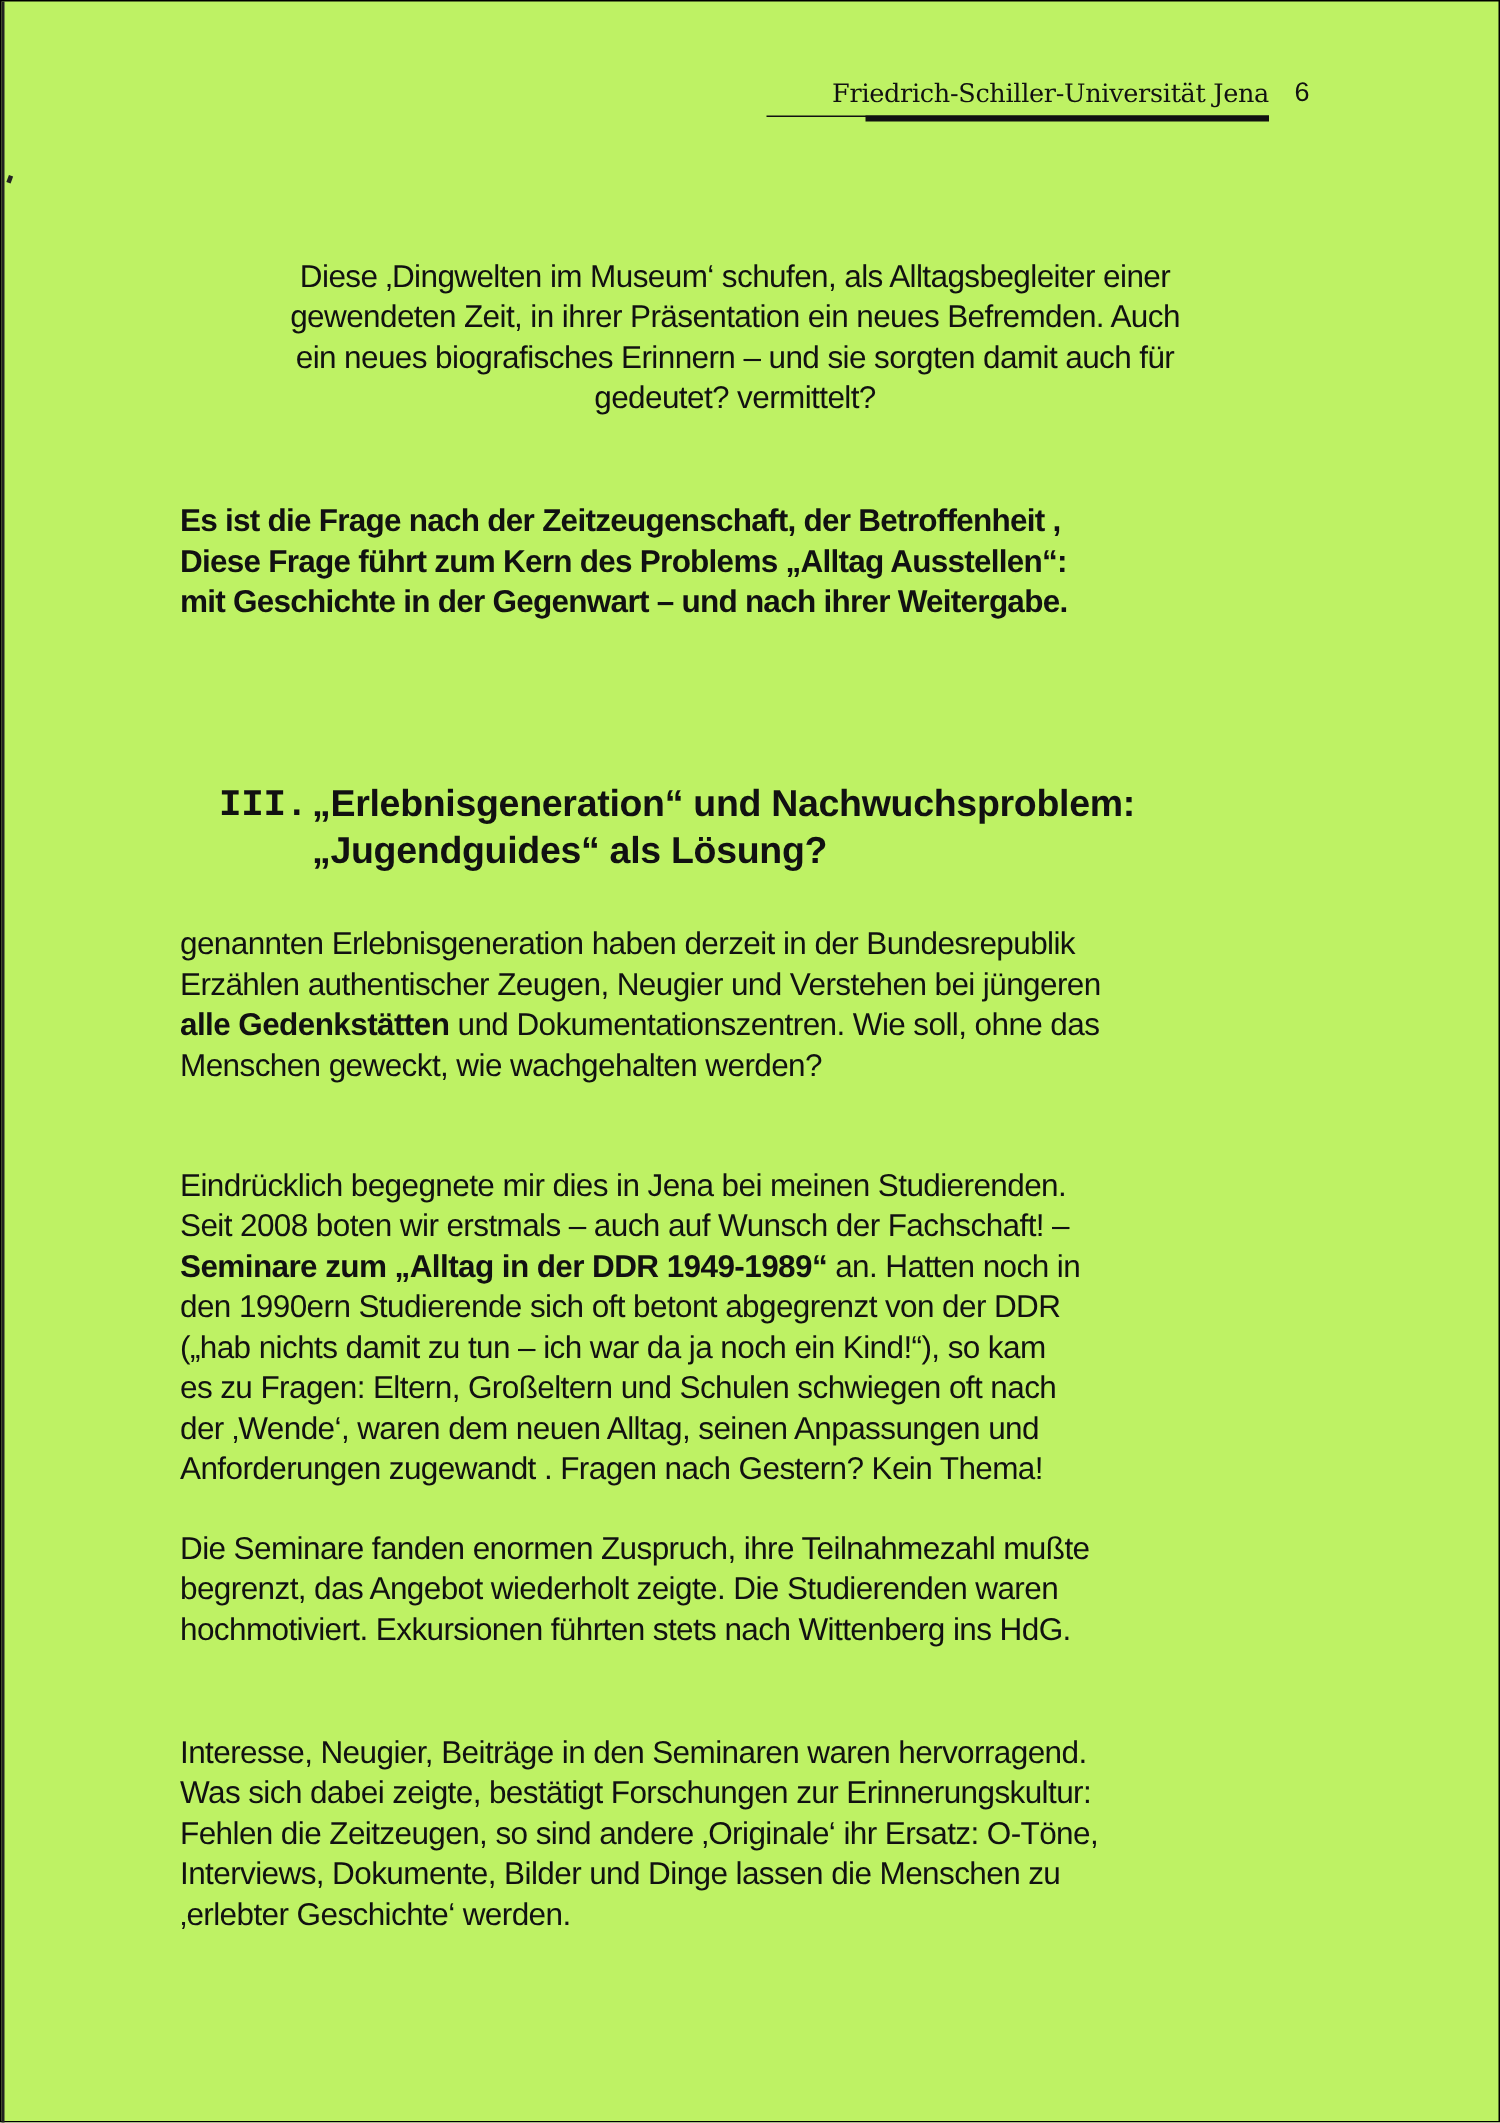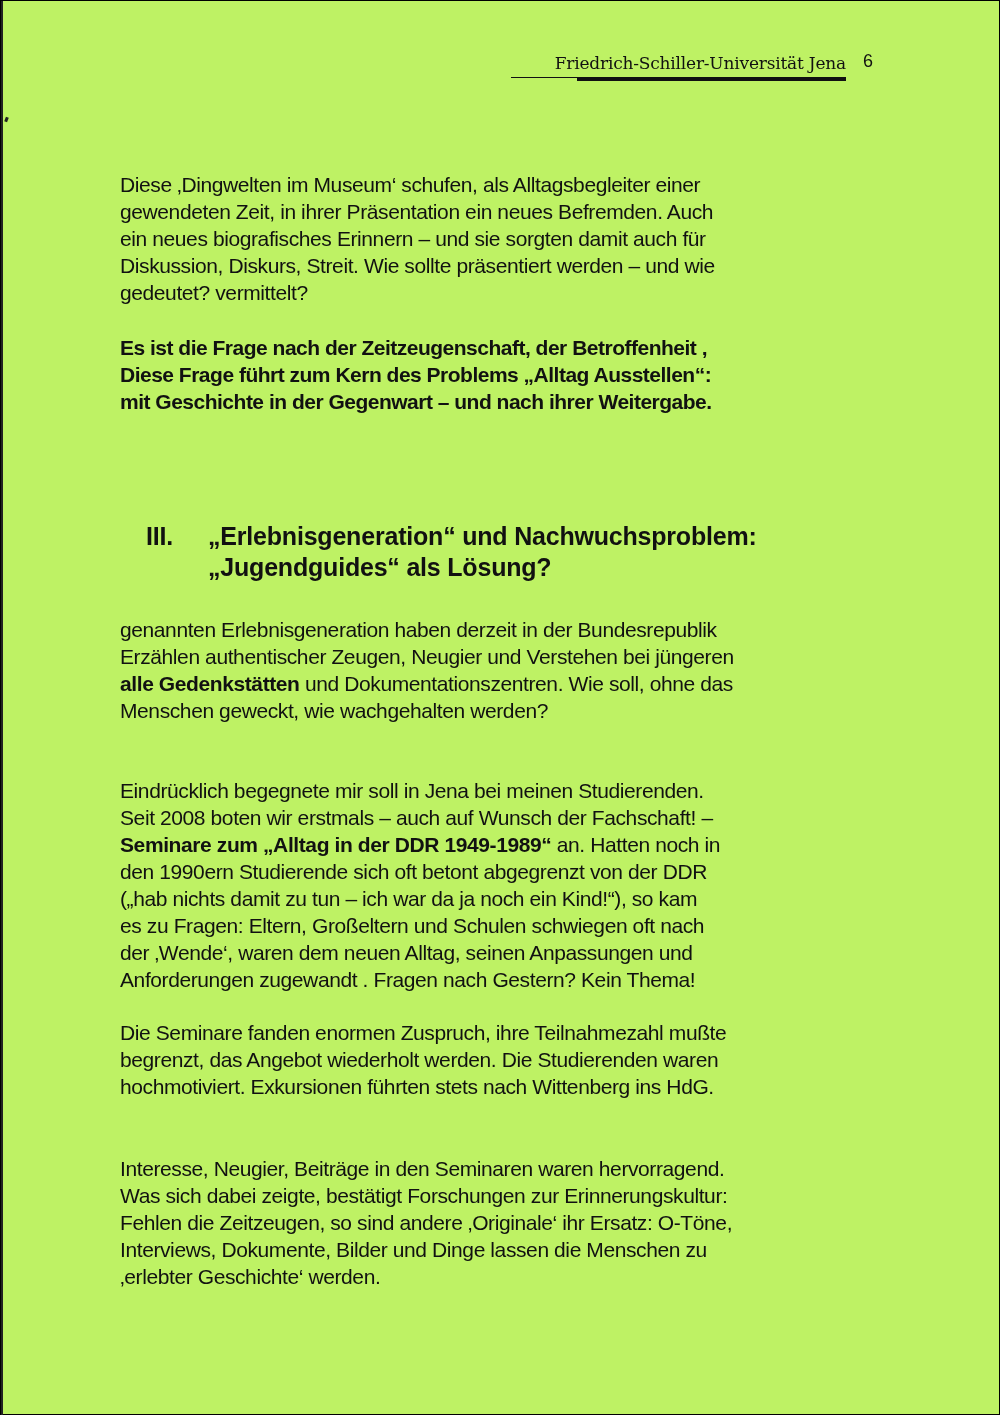--- a/index.html
+++ b/index.html
@@ -29,43 +29,42 @@
     font-family: "Liberation Sans", sans-serif; font-size: 21px; line-height: 27px;
     color: #111; letter-spacing: -0.4px;
   }
   .body-text .line { display: block; white-space: nowrap; }
   .bold { font-weight: bold; }
   .heading {
     position: absolute; left: 145px; top: 520px; width: 700px;
     font-family: "Liberation Sans", sans-serif; font-weight: bold; font-size: 25px; line-height: 31px;
     color: #111; letter-spacing: -0.2px;
   }
-  .heading-num { position: absolute; left: 0; top: 0; }
+  .heading-num { position: absolute; left: 0; top: 0; font-family: Liberation Mono, monospace; }
   .heading-text { position: absolute; left: 62px; top: 0; white-space: nowrap; }
   .heading-text .line { display: block; }
 </style>
 </head>
 <body>
 
 <div class="page">
   <div class="left-edge"></div>
   <div class="speck"></div>
 
   <div class="header">
     <span class="header-title">Friedrich-Schiller-Universität Jena</span>
     <div class="header-rule-thin"></div>
     <div class="header-rule-thick"></div>
   </div>
   <span class="page-number">6</span>
 
-  <div class="body-text" style="top:170px;">
+  <div class="body-text" style="top:170px;text-align:center;">
     <span class="line">Diese ‚Dingwelten im Museum‘ schufen, als Alltagsbegleiter einer</span>
     <span class="line">gewendeten Zeit, in ihrer Präsentation ein neues Befremden. Auch</span>
     <span class="line">ein neues biografisches Erinnern – und sie sorgten damit auch für</span>
-    <span class="line">Diskussion, Diskurs, Streit. Wie sollte präsentiert werden – und wie</span>
     <span class="line">gedeutet? vermittelt?</span>
   </div>
 
   <div class="body-text bold" style="top:333px; letter-spacing:-0.5px;">
     <span class="line">Es ist die Frage nach der Zeitzeugenschaft, der Betroffenheit ,</span>
     <span class="line">Diese Frage führt zum Kern des Problems „Alltag Ausstellen“:</span>
     <span class="line">mit Geschichte in der Gegenwart – und nach ihrer Weitergabe.</span>
   </div>
 
   <div class="heading">
@@ -77,33 +76,33 @@
   </div>
 
   <div class="body-text" style="top:615px;">
     <span class="line">genannten Erlebnisgeneration haben derzeit in der Bundesrepublik</span>
     <span class="line">Erzählen authentischer Zeugen, Neugier und Verstehen bei  jüngeren</span>
     <span class="line"><span class="bold">alle Gedenkstätten</span><span> und Dokumentationszentren. Wie soll, ohne das</span></span>
     <span class="line">Menschen geweckt, wie wachgehalten werden?</span>
   </div>
 
   <div class="body-text" style="top:776px;">
-    <span class="line">Eindrücklich begegnete mir soll in Jena bei meinen Studierenden.</span>
+    <span class="line">Eindrücklich begegnete mir dies in Jena bei meinen Studierenden.</span>
     <span class="line">Seit 2008 boten wir erstmals – auch auf Wunsch der Fachschaft! –</span>
     <span class="line"><span class="bold">Seminare zum „Alltag in der DDR 1949-1989“</span><span> an. Hatten noch in</span></span>
     <span class="line">den 1990ern Studierende sich oft betont abgegrenzt von der DDR</span>
     <span class="line">(„hab nichts damit zu tun – ich war da ja noch ein Kind!“), so kam</span>
     <span class="line">es zu Fragen: Eltern, Großeltern und Schulen schwiegen oft nach</span>
     <span class="line">der ‚Wende‘, waren dem neuen Alltag, seinen Anpassungen und</span>
     <span class="line">Anforderungen zugewandt . Fragen nach Gestern? Kein Thema!</span>
   </div>
 
   <div class="body-text" style="top:1018px;">
     <span class="line">Die Seminare fanden enormen Zuspruch, ihre Teilnahmezahl mußte</span>
-    <span class="line">begrenzt, das Angebot wiederholt werden. Die Studierenden waren</span>
+    <span class="line">begrenzt, das Angebot wiederholt zeigte. Die Studierenden waren</span>
     <span class="line">hochmotiviert. Exkursionen führten stets nach Wittenberg ins HdG.</span>
   </div>
 
   <div class="body-text" style="top:1154px;">
     <span class="line">Interesse, Neugier, Beiträge in den Seminaren waren hervorragend.</span>
     <span class="line">Was sich dabei zeigte, bestätigt Forschungen zur Erinnerungskultur:</span>
     <span class="line">Fehlen die Zeitzeugen, so sind andere ‚Originale‘ ihr Ersatz: O-Töne,</span>
     <span class="line">Interviews, Dokumente, Bilder und Dinge lassen die Menschen zu</span>
     <span class="line">‚erlebter Geschichte‘ werden.</span>
   </div>

